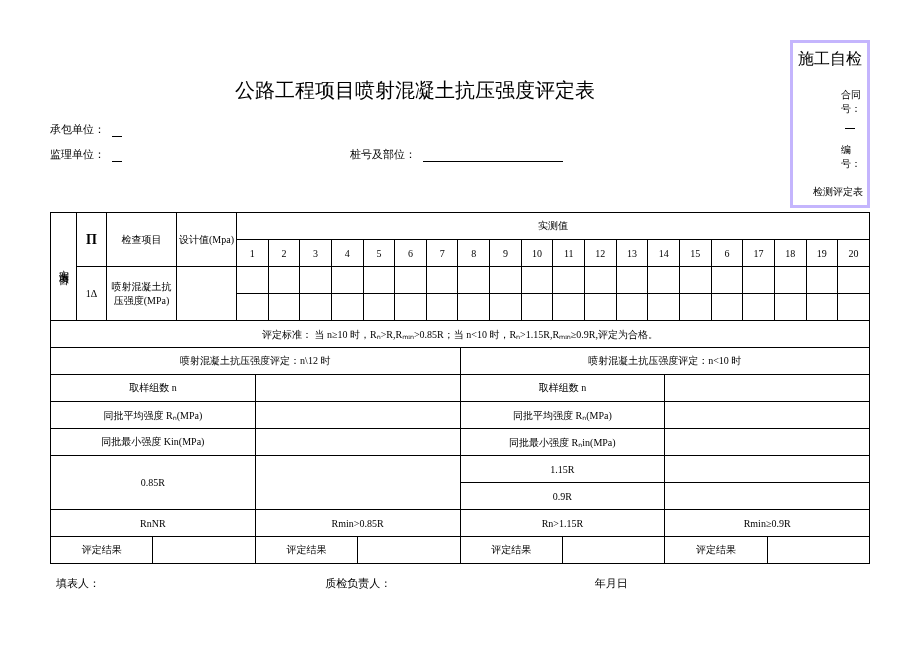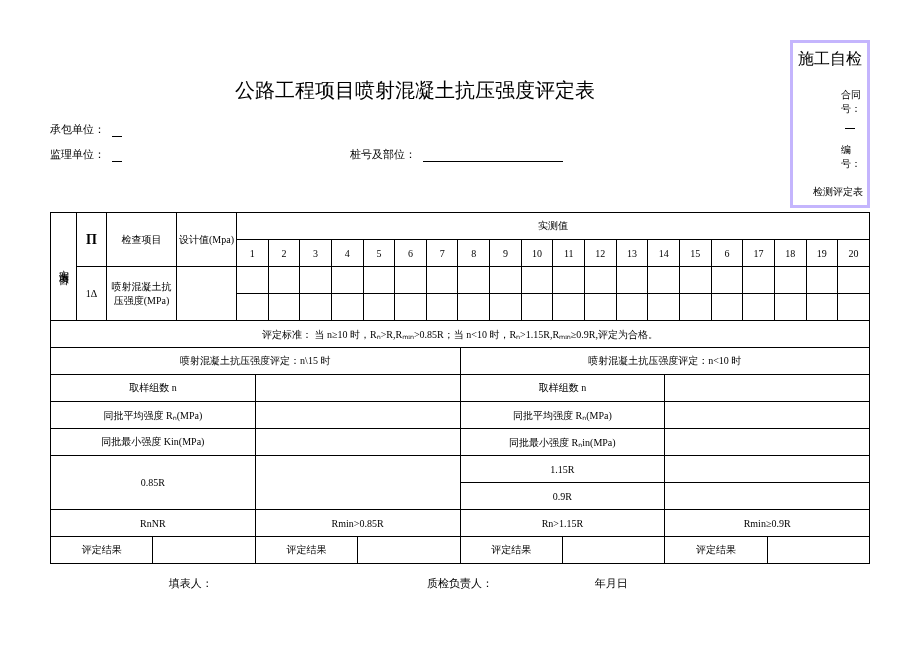--- a/index.html
+++ b/index.html
@@ -94,21 +94,20 @@
   }
   .footer-row {
     display: flex;
     justify-content: space-between;
     margin-top: 12px;
     font-size: 11px;
     padding: 0 6px;
   }
   .footer-row > div {
     flex: 1;
-    text-align: center;
   }
 </style>
 </head>
 <body>
 
 <div class="top-area">
   <div class="title-block">
     <h1 class="title">公路工程项目喷射混凝土抗压强度评定表</h1>
     <div class="meta-row">
       <div class="meta-left">
@@ -254,21 +253,21 @@
     <col style="width:25%">
       <col style="width:25%">
       <col style="width:25%">
       <col style="width:25%">
   </colgroup>
   <tbody>
       <tr>
     <td colspan="4" style="border-top:none">评定标准：  当 n≥10 时，Rₙ&gt;R,Rₘᵢₙ&gt;0.85R；当 n&lt;10 时，Rₙ&gt;1.15R,Rₘᵢₙ≥0.9R,评定为合格。</td>
   </tr>
   <tr>
-    <td colspan="2">喷射混凝土抗压强度评定：n\15 时</td>
+    <td colspan="2">喷射混凝土抗压强度评定：n\12 时</td>
     <td colspan="2">喷射混凝土抗压强度评定：n&lt;10 时</td>
   </tr>
   <tr>
     <td>取样组数 n</td>
     <td></td>
     <td>取样组数 n</td>
     <td></td>
   </tr>
   <tr>
     <td>同批平均强度 Rₙ(MPa)</td>

